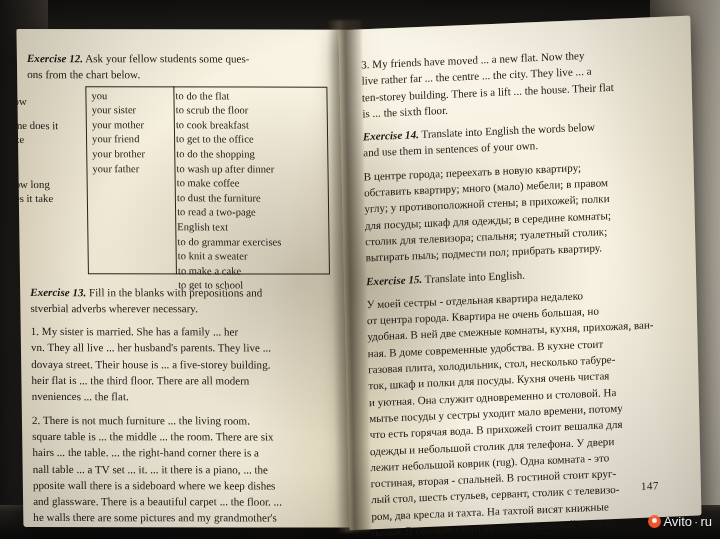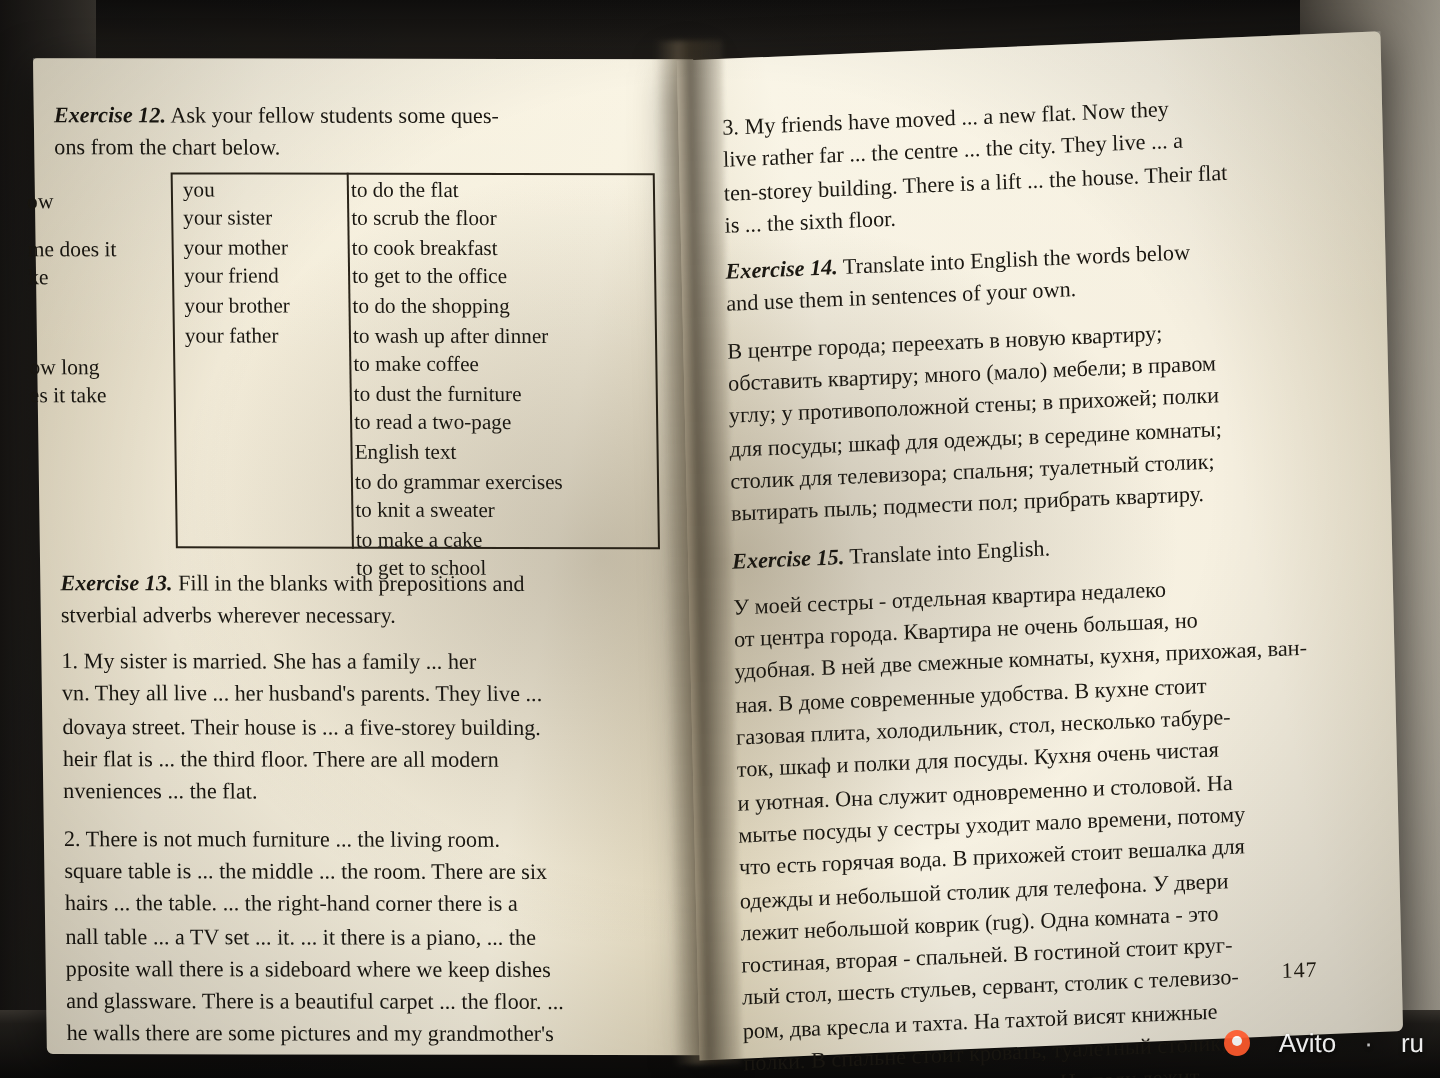--- a/index.html
+++ b/index.html
@@ -180,21 +180,21 @@
     letter-spacing: 0.5px;
   }
 
   
   .wm {
     position: absolute;
     right: 8px;
     bottom: 10px;
     display: flex;
     align-items: center;
-    gap: 14px;
+    gap: 2px;
     color: #ffffff;
     font-family: "Liberation Sans", sans-serif;
     font-size: 13px;
     opacity: 0.92;
     text-shadow: 0 1px 2px rgba(0,0,0,0.8);
   }
   .wm .dot {
     display: inline-block;
     width: 13px; height: 13px;
     border-radius: 50%;

